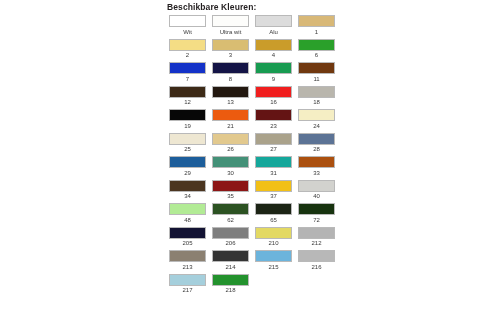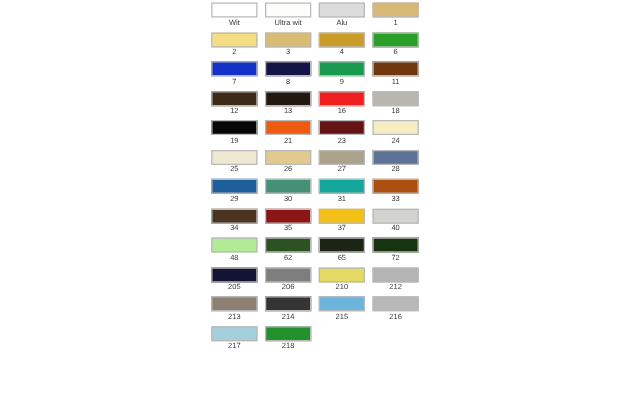--- a/index.html
+++ b/index.html
@@ -52,20 +52,21 @@
     color: #3a3a3a;
     text-align: center;
     white-space: nowrap;
     margin-top: 0.5px;
   }
 </style>
 </head>
 <body>
 
 <div id="chart-wrap">
+  <div id="chart-title">Beschikbare Kleuren:</div>
   <div class="swatch-grid" id="swatch-grid">
       <div class="swatch-cell">
         <div class="swatch-chip" style="background: rgb(255, 255, 255); border-color: rgb(185, 185, 185);"></div>
         <div class="swatch-label" style="color: rgb(58, 58, 58);">Wit</div>
       </div>
       <div class="swatch-cell">
         <div class="swatch-chip" style="background: rgb(253, 253, 251); border-color: rgb(185, 185, 185);"></div>
         <div class="swatch-label" style="color: rgb(58, 58, 58);">Ultra wit</div>
       </div>
       <div class="swatch-cell">

